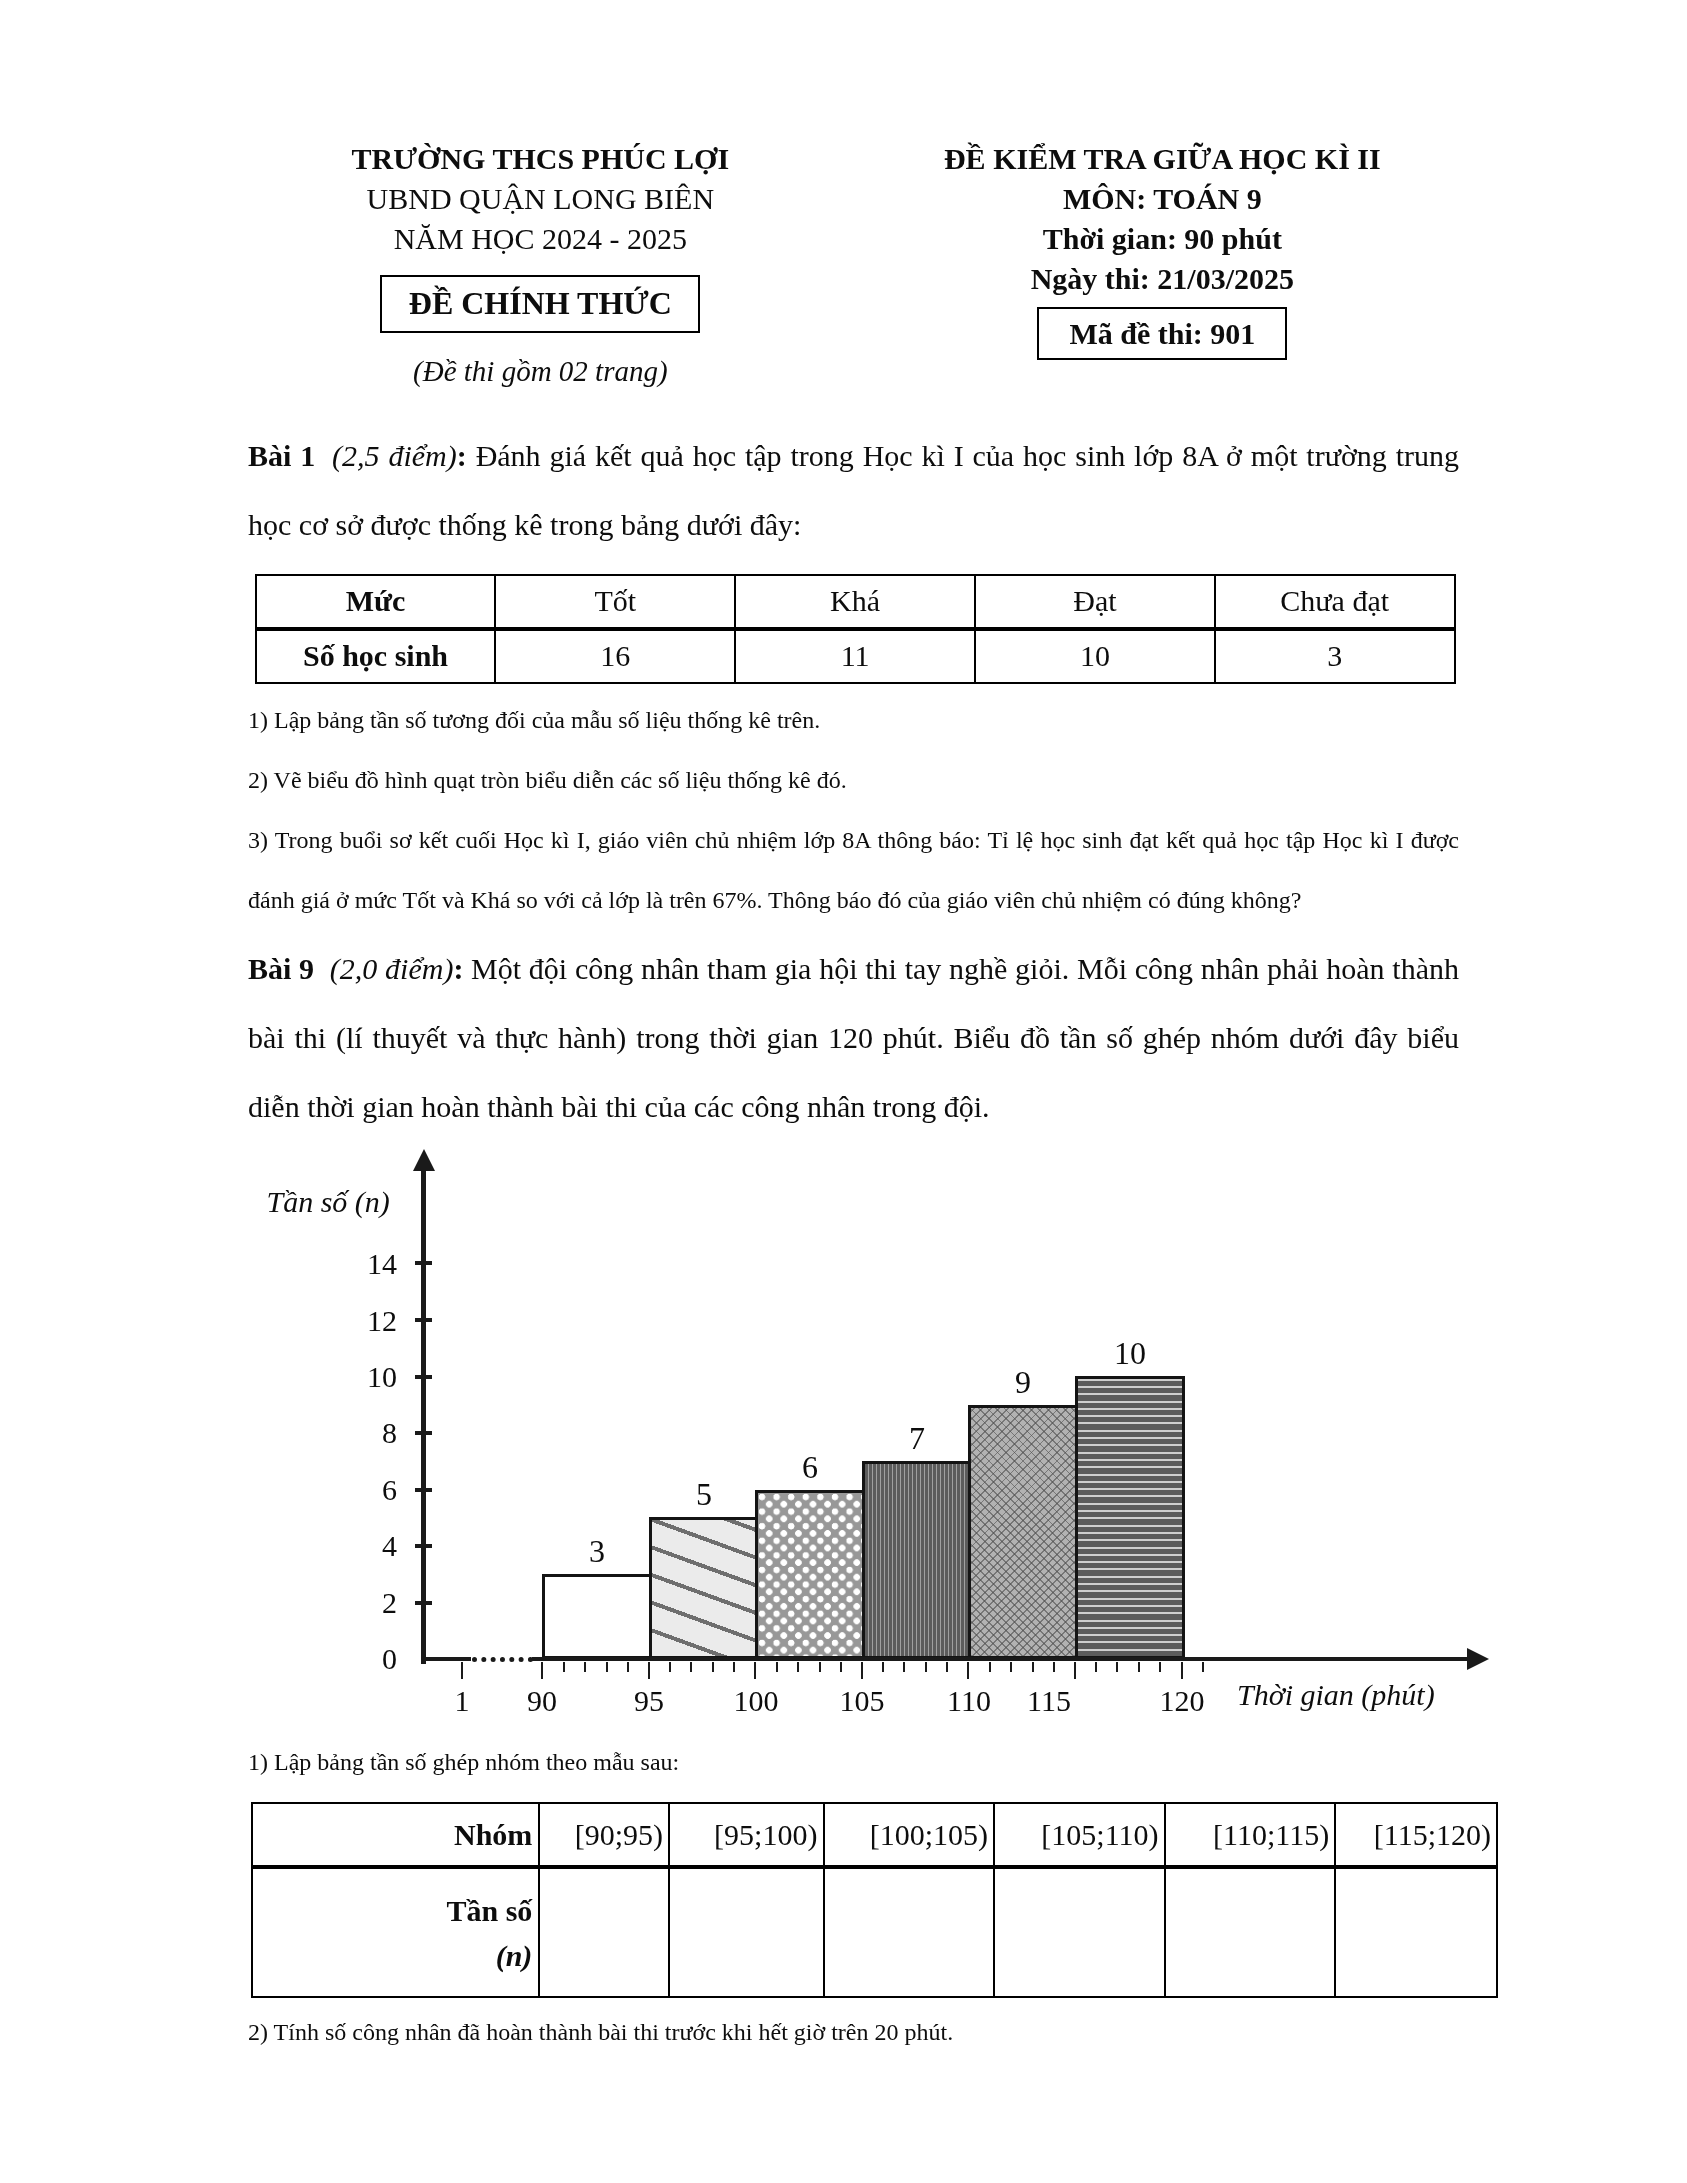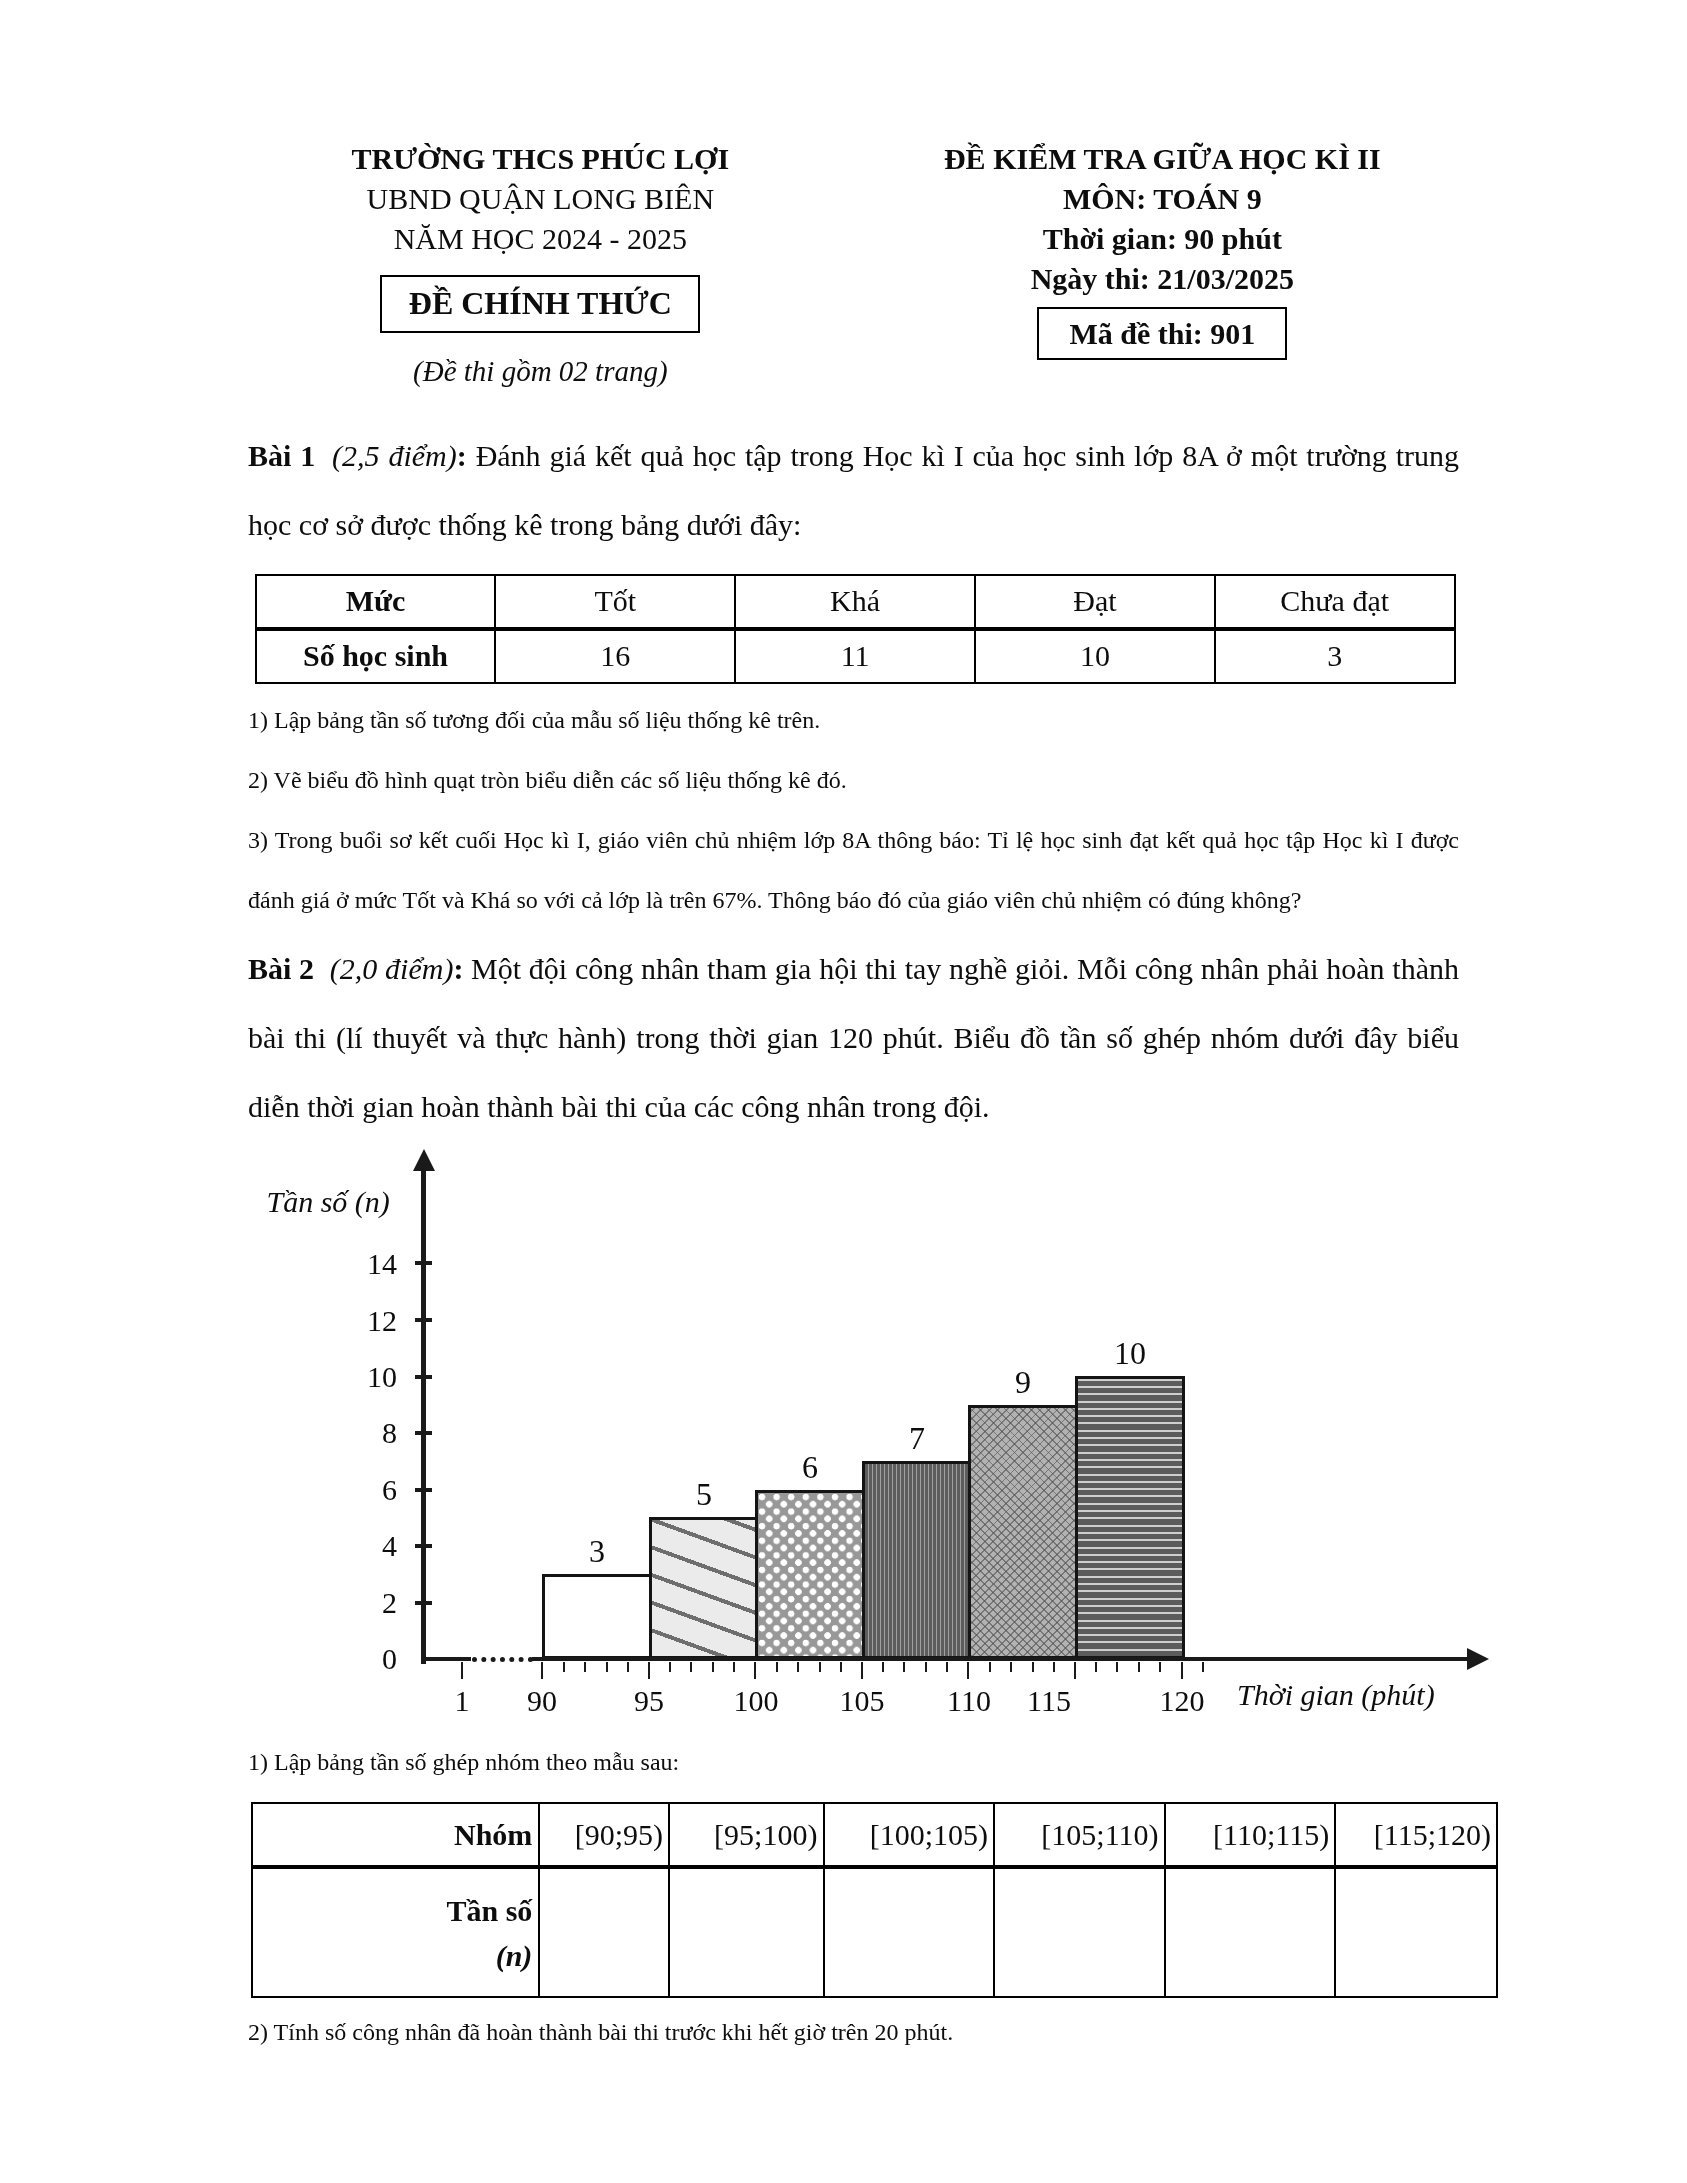--- a/index.html
+++ b/index.html
@@ -117,21 +117,21 @@
     </tr>
   </tbody>
     </table>
 
   <div class="items-block">
     <p class="item">1) Lập bảng tần số tương đối của mẫu số liệu thống kê trên.</p>
     <p class="item">2) Vẽ biểu đồ hình quạt tròn biểu diễn các số liệu thống kê đó.</p>
     <p class="item">3) Trong buổi sơ kết cuối Học kì I, giáo viên chủ nhiệm lớp 8A thông báo: Tỉ lệ học sinh đạt kết quả học tập Học kì I được đánh giá ở mức Tốt và Khá so với cả lớp là trên 67%. Thông báo đó của giáo viên chủ nhiệm có đúng không?</p>
   </div>
 
-  <p class="para p2"><span class="bold">Bài 2 </span><span class="italic">(2,0 điểm)</span><span class="bold">: </span><span>Một đội công nhân tham gia hội thi tay nghề giỏi. Mỗi công nhân phải hoàn thành bài thi (lí thuyết và thực hành) trong thời gian 120 phút. Biểu đồ tần số ghép nhóm dưới đây biểu diễn thời gian hoàn thành bài thi của các công nhân trong đội.</span></p>
+  <p class="para p2"><span class="bold">Bài 9 </span><span class="italic">(2,0 điểm)</span><span class="bold">: </span><span>Một đội công nhân tham gia hội thi tay nghề giỏi. Mỗi công nhân phải hoàn thành bài thi (lí thuyết và thực hành) trong thời gian 120 phút. Biểu đồ tần số ghép nhóm dưới đây biểu diễn thời gian hoàn thành bài thi của các công nhân trong đội.</span></p>
 
   <div class="chart" id="plot">
     <div class="ylabel">Tần số (n)</div>
 
     <div class="bar pat-plain" style="left: 294px; width: 110px; height: 85px;">
         <span class="barval">3</span>
       </div>
     <div class="bar pat-diag" style="left: 401px; width: 110px; height: 142px;">
         <span class="barval">5</span>
       </div>

